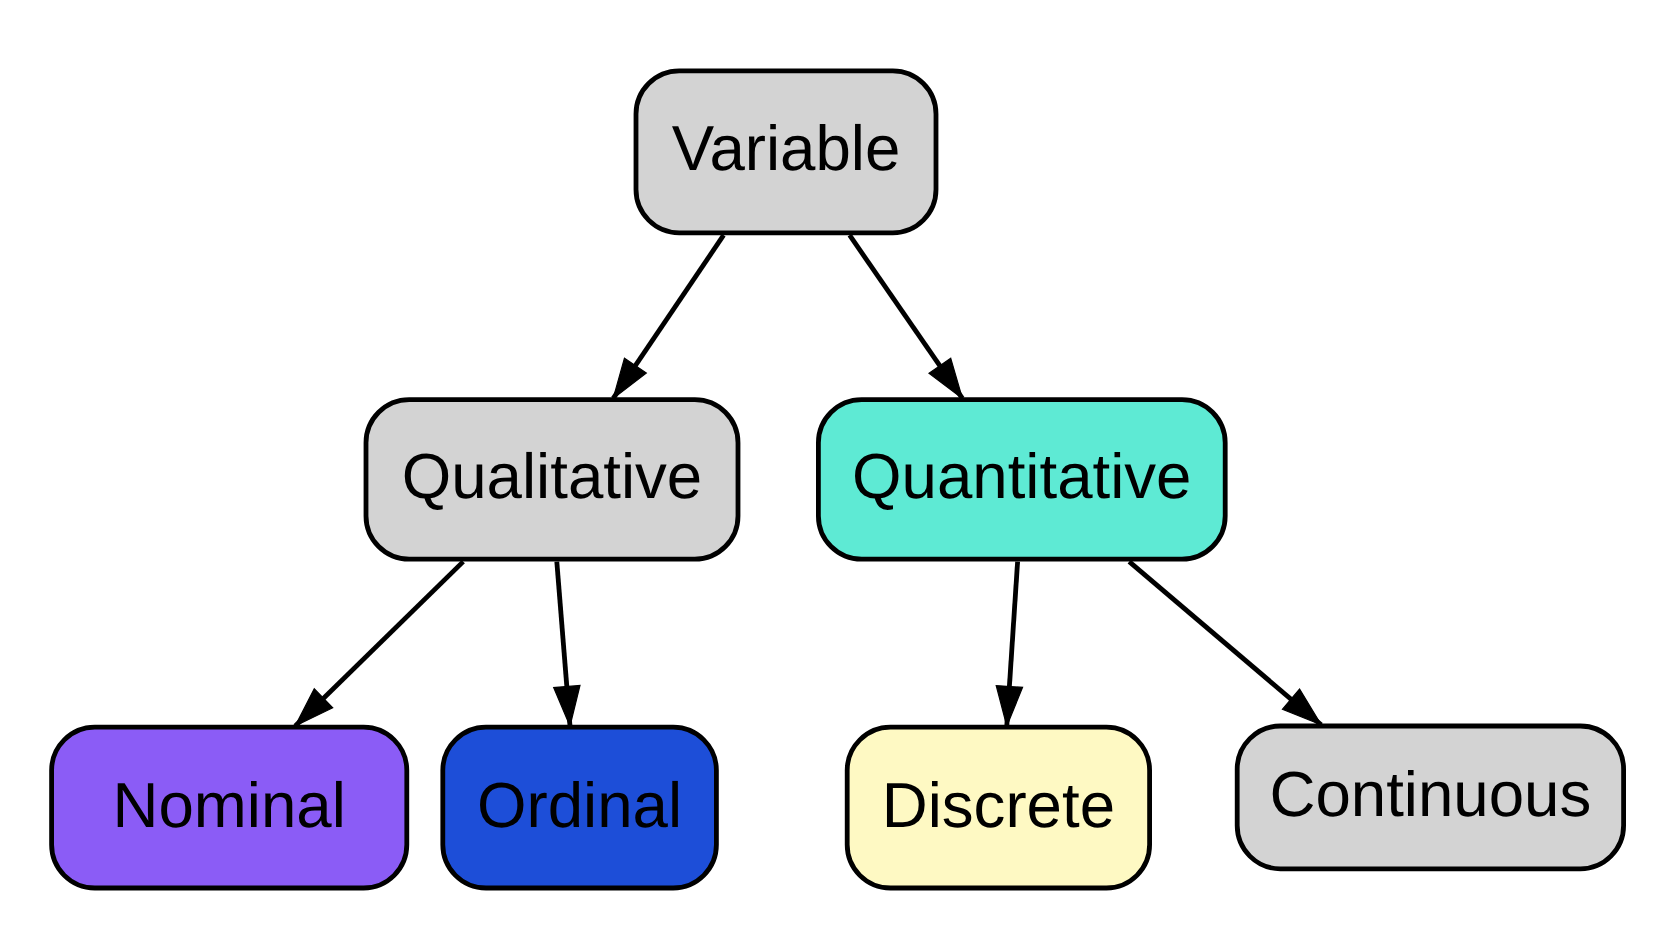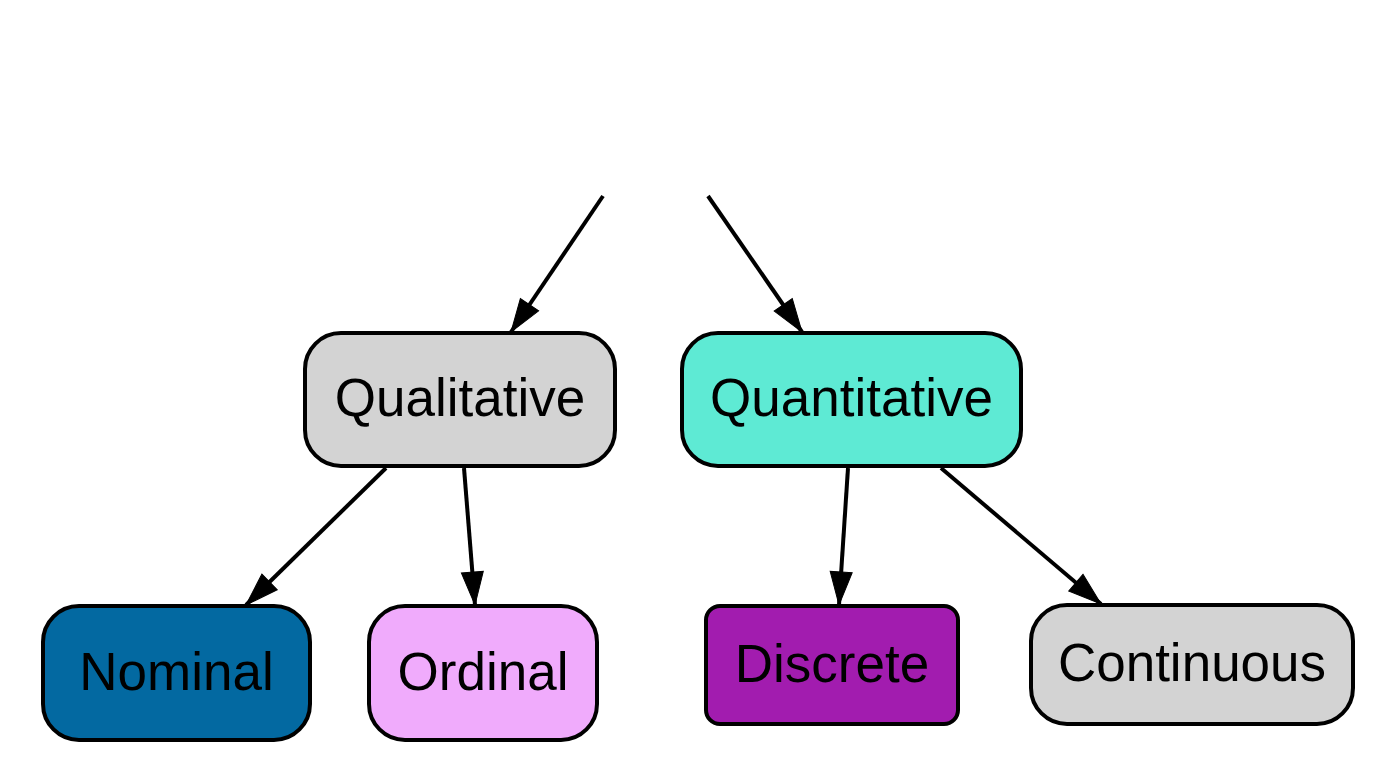--- a/index.html
+++ b/index.html
@@ -58,38 +58,41 @@
       </marker>
     </defs>
     <line class="edge" x1="603" y1="196" x2="511" y2="332" marker-end="url(#arrowhead)" style="stroke: rgb(0, 0, 0);"></line>
     <line class="edge" x1="708" y1="196" x2="802" y2="332" marker-end="url(#arrowhead)" style="stroke: rgb(0, 0, 0);"></line>
     <line class="edge" x1="386" y1="468" x2="246" y2="605" marker-end="url(#arrowhead)" style="stroke: rgb(0, 0, 0);"></line>
     <line class="edge" x1="464" y1="468" x2="475" y2="605" marker-end="url(#arrowhead)" style="stroke: rgb(0, 0, 0);"></line>
     <line class="edge" x1="848" y1="468" x2="839" y2="605" marker-end="url(#arrowhead)" style="stroke: rgb(0, 0, 0);"></line>
     <line class="edge" x1="941" y1="468" x2="1101" y2="604" marker-end="url(#arrowhead)" style="stroke: rgb(0, 0, 0);"></line>
   </svg>
 
+  <div class="node" style="left: 528px; top: 57px; width: 254px; height: 139px; background: rgb(211, 211, 211); border-color: rgb(0, 0, 0); color: rgb(0, 0, 0);">
+    <span class="node-label">Variable</span>
+  </div>
 
   <div class="node" style="left: 303px; top: 331px; width: 314px; height: 137px; background: rgb(211, 211, 211); border-color: rgb(0, 0, 0); color: rgb(0, 0, 0);">
     <span class="node-label">Qualitative</span>
   </div>
 
   <div class="node" style="left: 680px; top: 331px; width: 343px; height: 137px; background: #5eead4; border-color: rgb(0, 0, 0); color: rgb(0, 0, 0);">
     <span class="node-label">Quantitative</span>
   </div>
 
-  <div class="node" style="left: 41px; top: 604px; width: 271px; height: 138px; background: #0369a1; border-color: rgb(0, 0, 0); color: rgb(0, 0, 0);">
+  <div class="node" style="left: 41px; top: 604px; width: 300px; height: 138px; background: #8b5cf6; border-color: rgb(0, 0, 0); color: rgb(0, 0, 0);">
     <span class="node-label">Nominal</span>
   </div>
 
-  <div class="node" style="left: 367px; top: 604px; width: 232px; height: 138px; background: #f0abfc; border-color: rgb(0, 0, 0); color: rgb(0, 0, 0);">
+  <div class="node" style="left: 367px; top: 604px; width: 232px; height: 138px; background: #1d4ed8; border-color: rgb(0, 0, 0); color: rgb(0, 0, 0);">
     <span class="node-label">Ordinal</span>
   </div>
 
-  <div class="node" style="left: 704px; top: 604px; width: 256px; height: 122px; background: #a21caf; border-color: rgb(0, 0, 0); color: rgb(0, 0, 0); border-radius: 16px;">
+  <div class="node" style="left: 704px; top: 604px; width: 256px; height: 138px; background: #fef9c3; border-color: rgb(0, 0, 0); color: rgb(0, 0, 0);">
     <span class="node-label">Discrete</span>
   </div>
 
   <div class="node" style="left: 1029px; top: 603px; width: 326px; height: 123px; background: rgb(211, 211, 211); border-color: rgb(0, 0, 0); color: rgb(0, 0, 0);">
     <span class="node-label">Continuous</span>
   </div>
 
 </div>
 
 </body></html>

